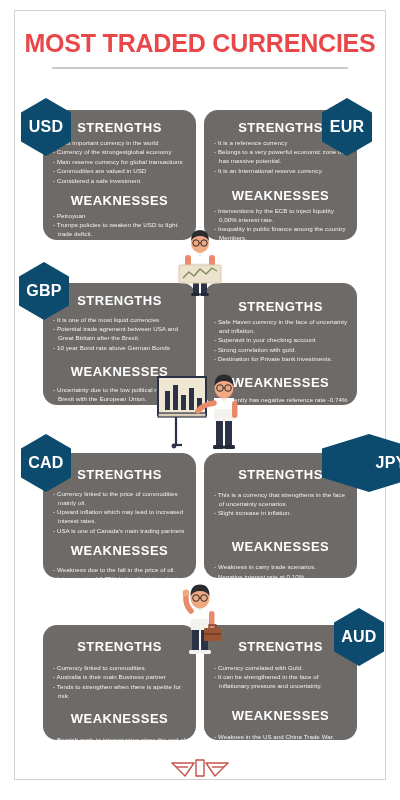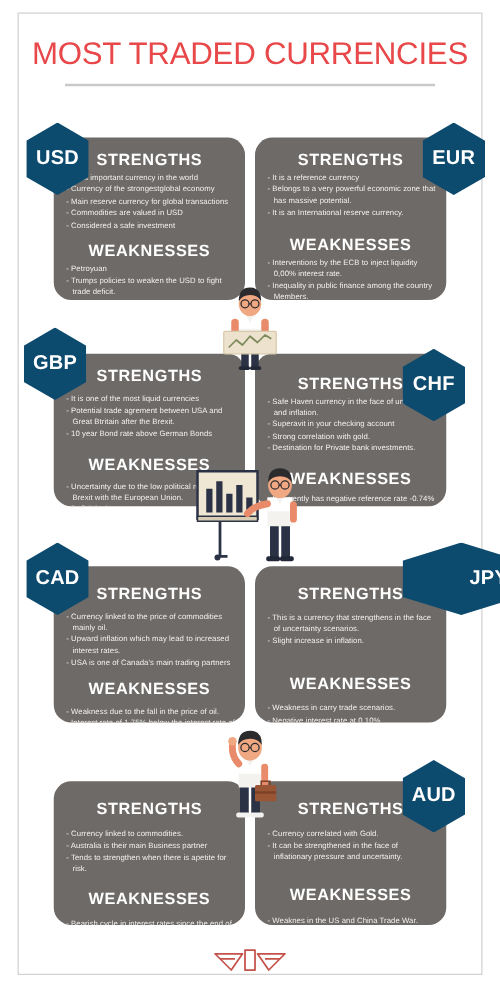--- a/index.html
+++ b/index.html
@@ -31,21 +31,21 @@
   
   .header {
     position: absolute;
     left: 15px;
     top: 30px;
     width: 370px;
     text-align: center;
   }
   .title {
     font-size: 25px;
-    font-weight: normal;
+    font-weight: bold;
     color: #e8484a;
     letter-spacing: -0.2px;
     line-height: 1.1;
     margin: 0;
     white-space: nowrap;
   }
   .title-rule {
     width: 296px;
     height: 2px;
     background: #c9c9c9;
@@ -163,21 +163,21 @@
       <li>Interventions by the ECB to inject liquidity 0,00% interest rate.</li>
       <li>Inequality in public finance among the country Members.</li>
       <li>Uncertainty in the trade future against Brexit.</li>
 
     </ul>
   </div>
 
   <div class="badge" style="left:21px; top:98px;">
     <span>USD</span>
   </div>
-  <div class="badge" style="left:338px; top:98px;">
+  <div class="badge" style="left:322px; top:98px;">
     <span>EUR</span>
   </div>
 
   <div class="card" style="left:43px; top:283px; width:153px; height:122px;">
     <div class="sec-head">STRENGTHS</div>
     <ul class="bullets" style="margin-top:8px;">
       <li>It is one of the most liquid currencies</li>
       <li>Potential trade agrement between USA and Great Btritain after the Brexit.</li>
       <li>10 year Bond rate above German Bonds</li>
     </ul>
@@ -201,23 +201,20 @@
     <ul class="bullets" style="margin-top:6px;">
       <li>It currently has negative reference rate -0.74%</li>
       <li>The currency is used for carry trade.</li>
       <li>The economy has very low inflation</li>
     </ul>
   </div>
 
   <div class="badge" style="left:19px; top:262px;">
     <span>GBP</span>
   </div>
-  <div class="badge" style="left:322px; top:279px;">
-    <span>CHF</span>
-  </div>
 
   <div class="card" style="left:43px; top:453px; width:153px; height:125px;">
     <div class="sec-head" style="margin-top:4px;">STRENGTHS</div>
     <ul class="bullets" style="margin-top:8px;">
       <li>Currency linked to the price of commodities mainly oil.</li>
       <li>Upward inflation which may lead to increased interest rates.</li>
       <li>USA is one of Canada's main trading partners</li>
     </ul>
     <div class="sec-head second" style="margin-top:7px;">WEAKNESSES</div>
     <ul class="bullets" style="margin-top:8px;">
@@ -269,21 +266,21 @@
       <li>It can be strengthened in the face of inflationary pressure and uncertainty.</li>
     </ul>
     <div class="sec-head second" style="margin-top:17px;">WEAKNESSES</div>
     <ul class="bullets" style="margin-top:10px;">
       <li>Weaknes in the US and China Trade War.</li>
       <li>Continuous lowering of the interest rate since the end of 2010.</li>
 
     </ul>
   </div>
 
-  <div class="badge" style="left:322px; top:608px;text-align:center;">
+  <div class="badge" style="left:334px; top:608px;text-align:center;">
     <span>AUD</span>
   </div>
 
   <div class="illus" style="left:169px; top:228px; width:62px; height:68px;">
     <svg width="62" height="68" viewBox="0 0 62 68">
 
       <rect x="24" y="44" width="6" height="23" fill="#2b3245"></rect>
       <rect x="32" y="44" width="6" height="23" fill="#2b3245"></rect>
       <rect x="22" y="65" width="9" height="3" rx="1.4" fill="#222838"></rect>
       <rect x="31" y="65" width="9" height="3" rx="1.4" fill="#222838"></rect>

